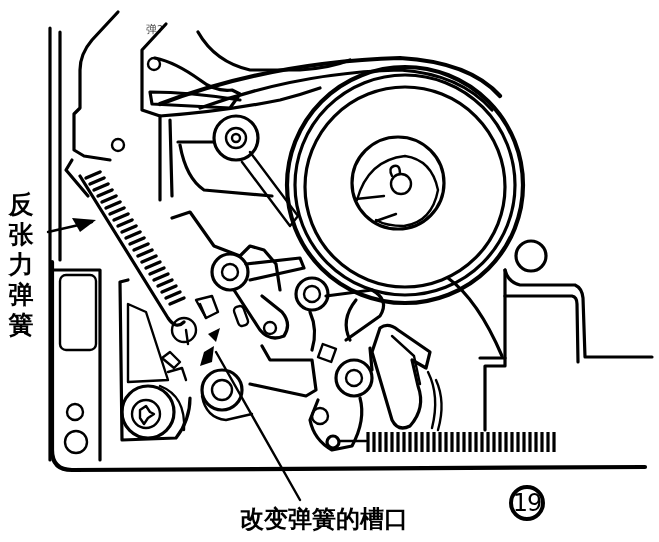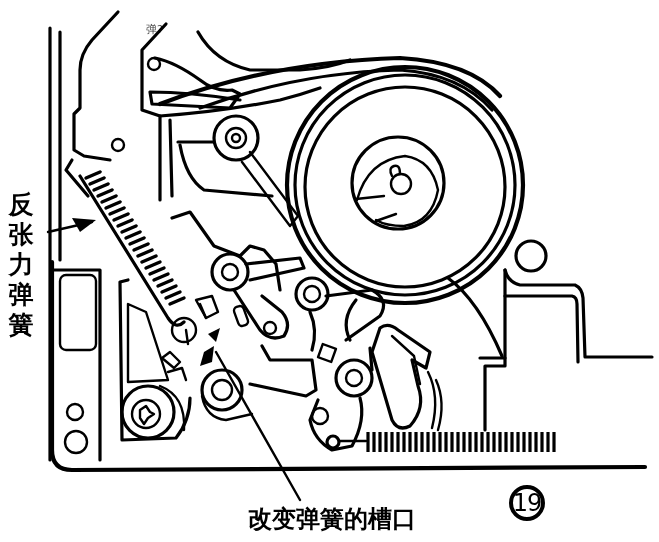--- a/index.html
+++ b/index.html
@@ -11,21 +11,21 @@
   .ln2 { fill: none; stroke: #000; stroke-width: 2.4; stroke-linecap: round; stroke-linejoin: round; }
   .thick { fill: none; stroke: #000; stroke-width: 4.2; stroke-linecap: round; stroke-linejoin: round; }
   .fillk { fill: #000; stroke: none; }
   .label-vertical {
     position: absolute; left: 6px; top: 190px; width: 30px;
     font-family: "DejaVu Sans", sans-serif; font-weight: bold; font-size: 25px;
     line-height: 30px; color: #000; text-align: center;
   }
   .label-vertical span { display: block; }
   .label-slot {
-    position: absolute; left: 248px; top: 503px;
+    position: absolute; left: 240px; top: 503px;
     font-family: "DejaVu Sans", sans-serif; font-weight: bold; font-size: 24px;
     letter-spacing: 0px; color: #000; white-space: nowrap;
   }
   .fig-num {
     position: absolute; left: 509px; top: 485px; width: 36px; height: 36px;
     border: 4px solid #000; border-radius: 50%; box-sizing: border-box;
     display: flex; align-items: center; justify-content: center;
     font-family: "DejaVu Sans", sans-serif; font-weight: normal; font-size: 24px;
     color: #000; letter-spacing: -1px;
   }

